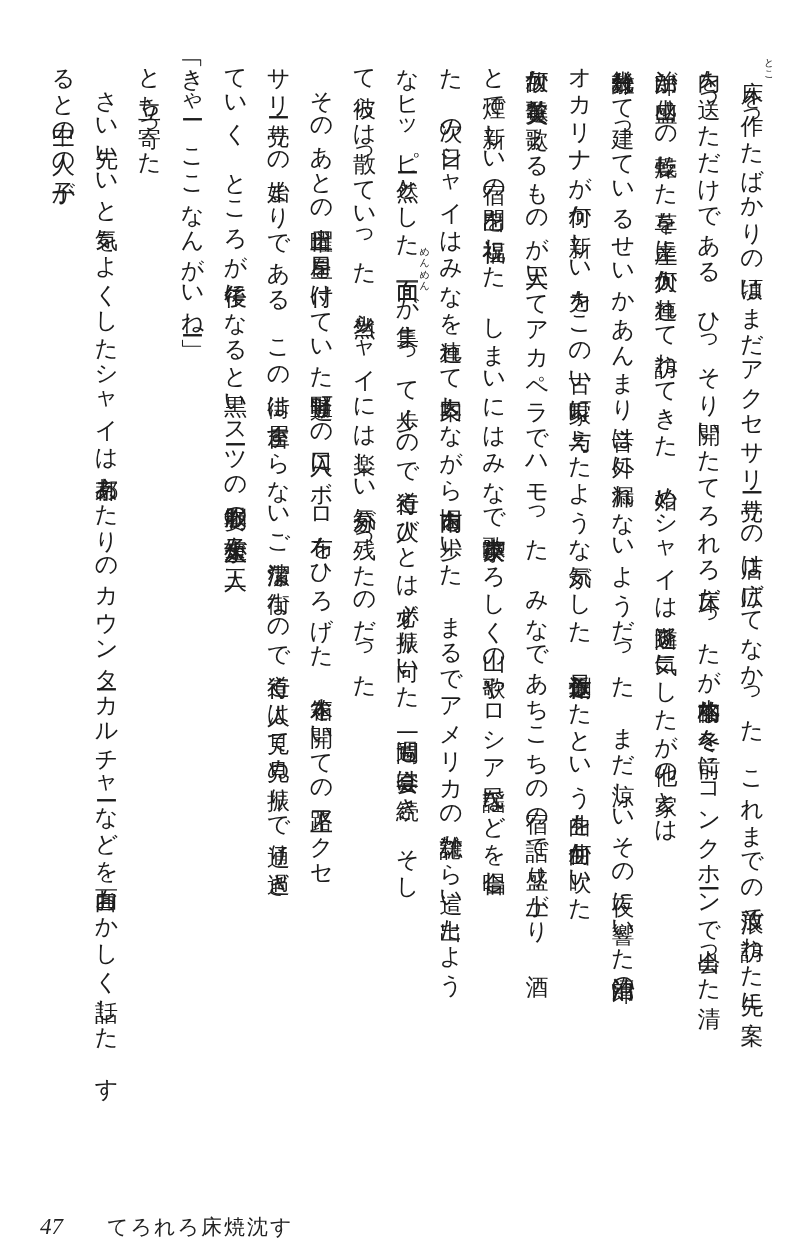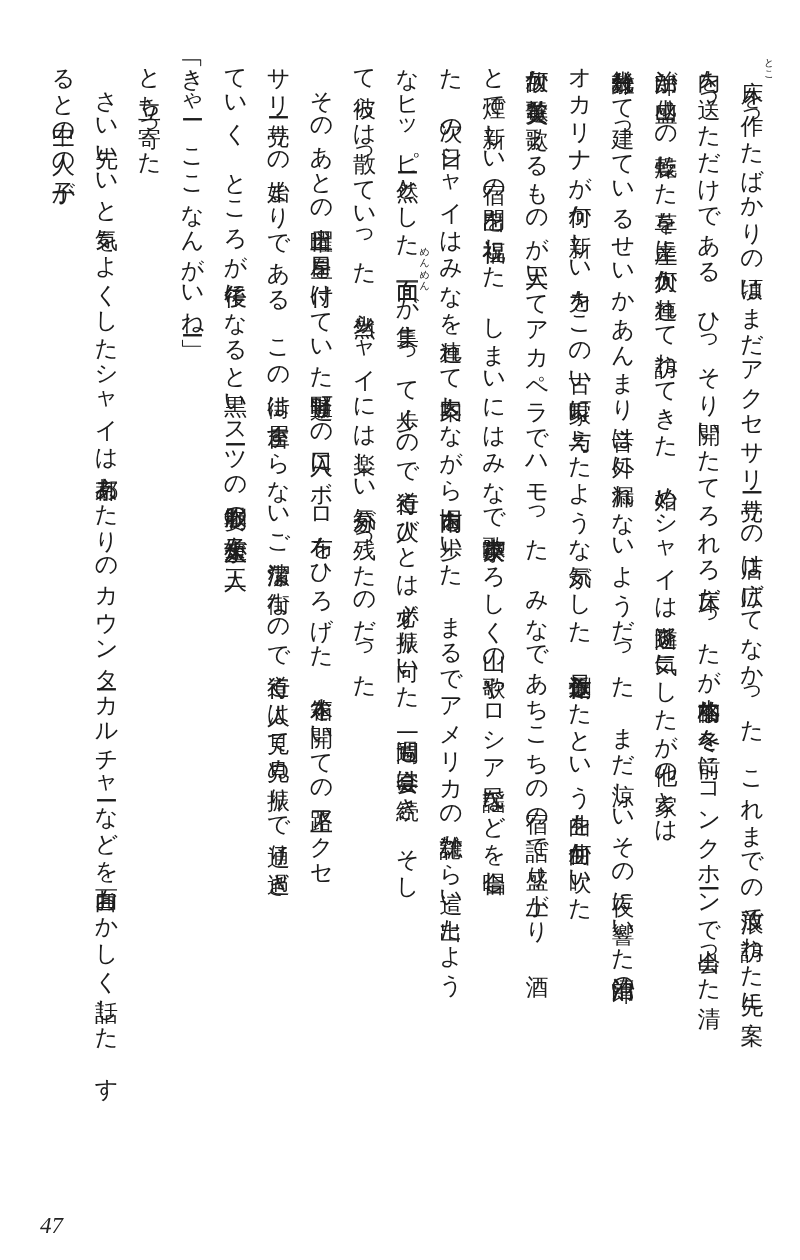--- a/index.html
+++ b/index.html
@@ -72,13 +72,14 @@
     <div class="col">サリー売りの始まりである　この街は屋台すらないご清潔な街なので道行く人は見て見ぬ振りで通り過ぎ</div>
     <div class="col">ていく　ところが午後になると黒いスーツの制服姿の女子短大生が三人</div>
     <div class="col">「きゃー　ここなんがいねー」</div>
     <div class="col">と立ち寄った</div>
     <div class="col indent">さい先いいと気をよくしたシャイは京都あたりのカウンターカルチャーなどを面白おかしく話した　す</div>
     <div class="col">ると中の一人の子が</div>
   </div>
 
 <div class="footer">
   <span class="pagenum">47</span>
+  <span class="running-title">てろれろ床焼沈す</span>
 </div>
 
 </body></html>

